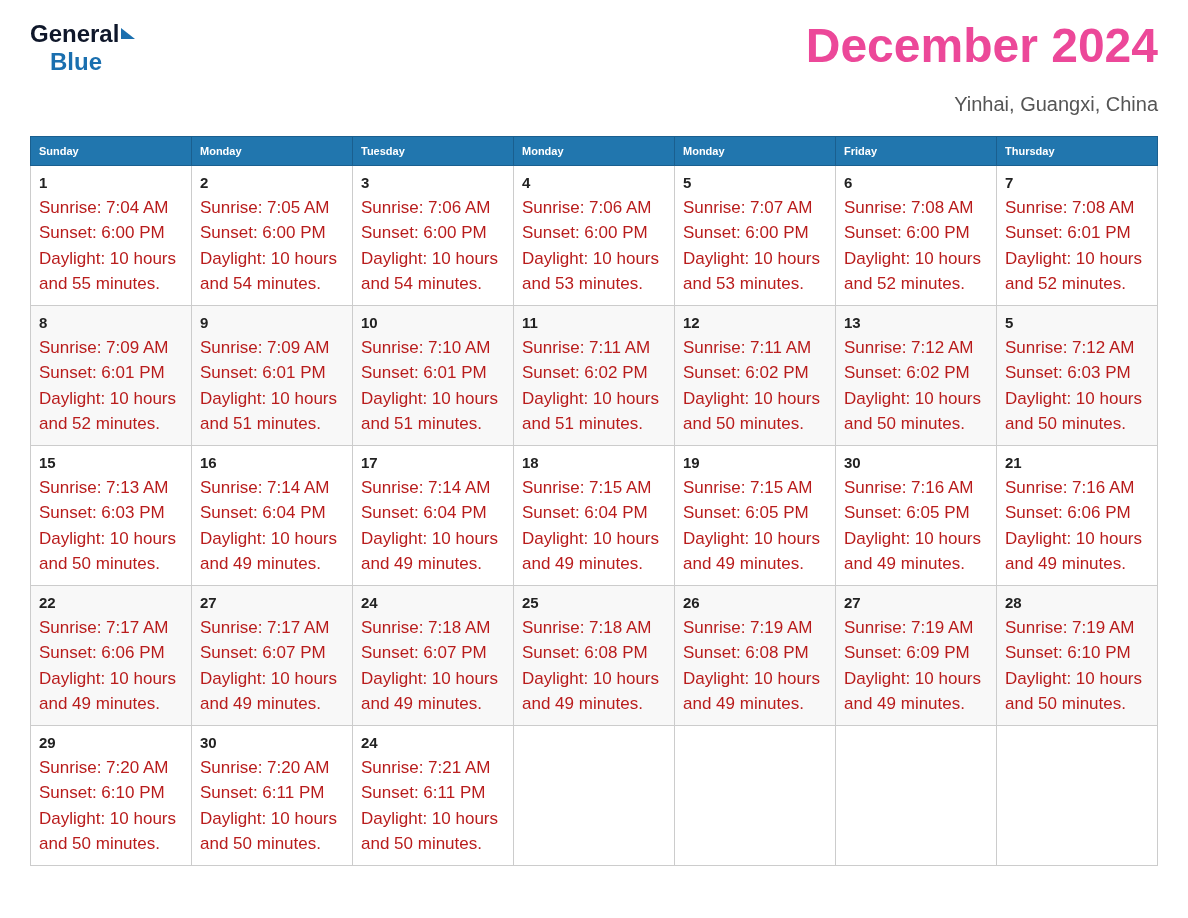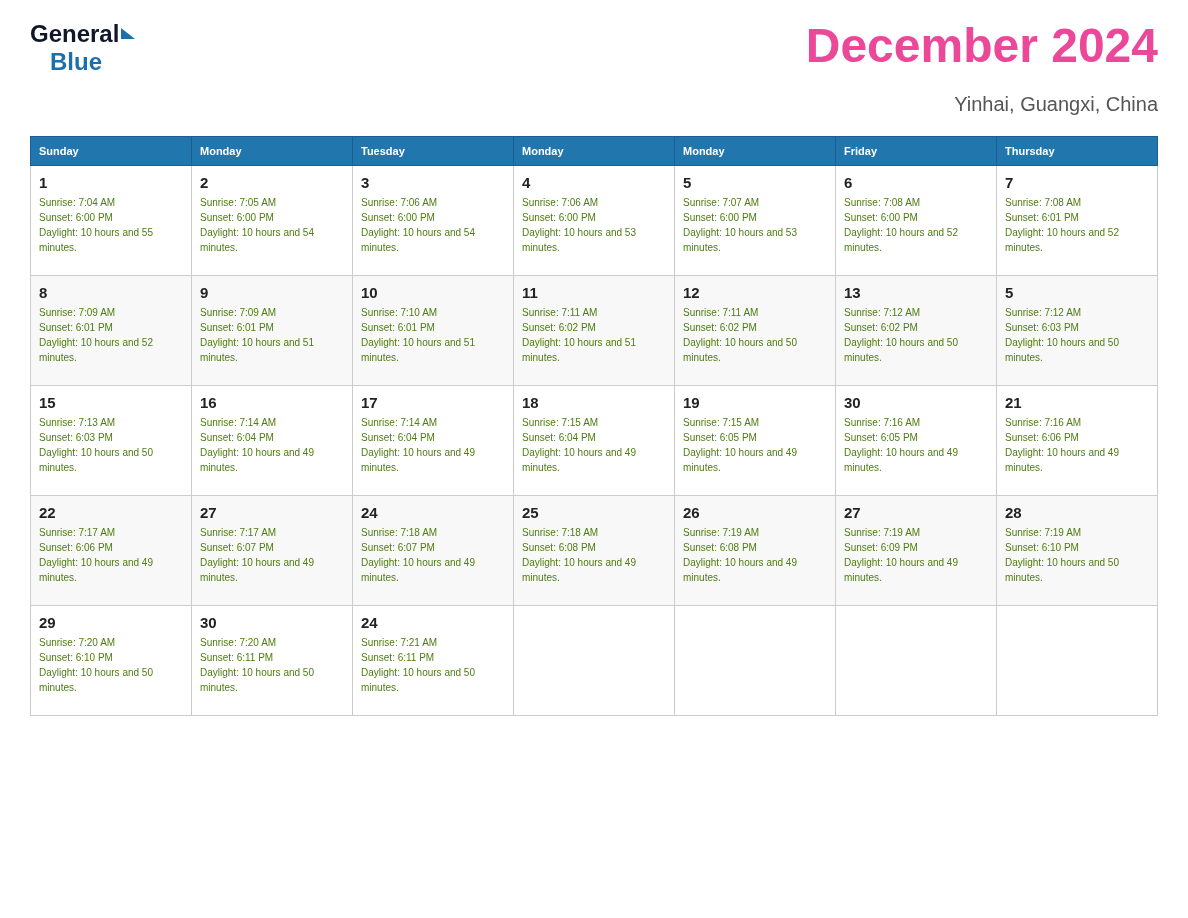--- a/index.html
+++ b/index.html
@@ -58,22 +58,22 @@
     tbody tr:nth-child(odd) td {
       background-color: #fff;
     }
     .day-number {
       font-size: 15px;
       font-weight: bold;
       color: #222;
       margin-bottom: 4px;
     }
     .day-info {
-      font-size: 10px;
-      color: #4d7c0f;
+      font-size: 17px;
+      color: #b91c1c;
       line-height: 1.5;
     }
     .empty-cell {
       background: #fff !important;
     }
     .logo-block {
       display: flex;
       flex-direction: column;
       align-items: flex-start;
     }

